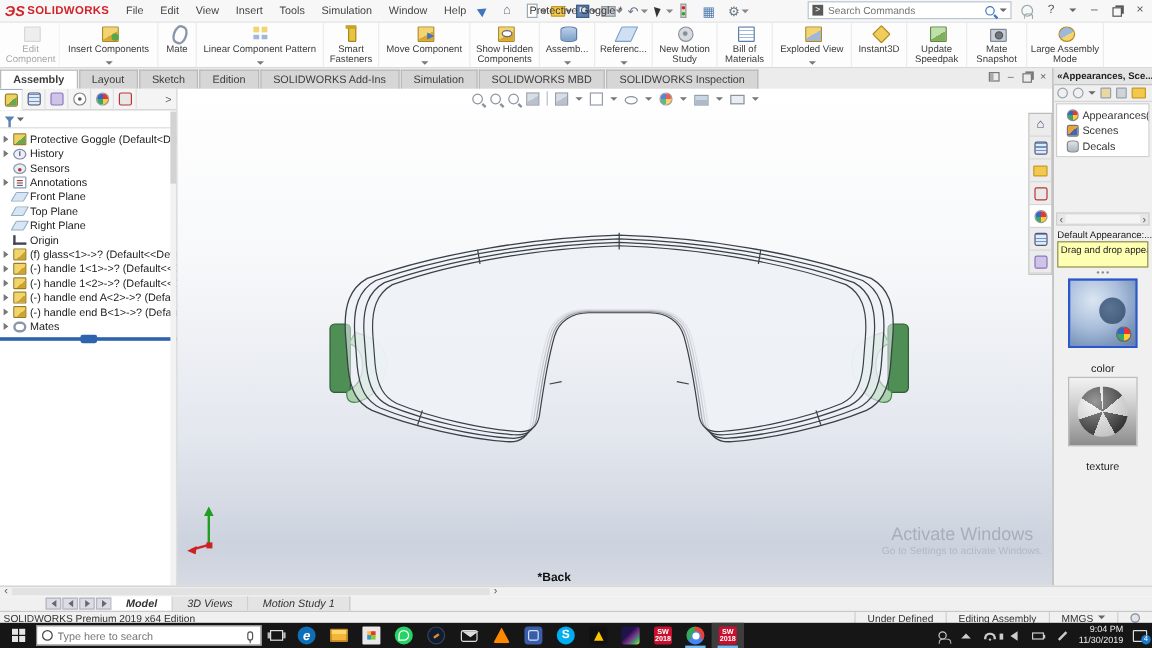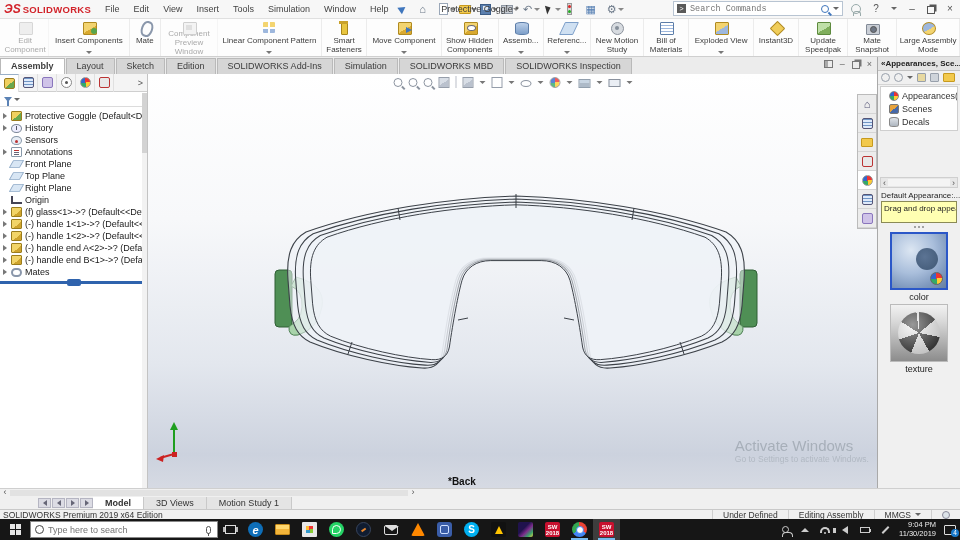--- a/index.html
+++ b/index.html
@@ -24,21 +24,21 @@
   .ic-save::after { content:""; display:block; width:5px; height:4px; background:#dfe8f2; margin:1px auto 0; }
   .ic-print { width:12px; height:9px; background:#c8cdd4; border:1px solid #8e97a3; }
   .ic-cursor { width:0; height:0; border-left:5px solid #333; border-top:3px solid transparent; border-bottom:6px solid transparent; transform:rotate(-15deg); }
   .ic-lights { width:5px; height:12px; background:#d9d9d9; border:1px solid #999; display:flex; flex-direction:column; align-items:center; justify-content:space-around; }
   .ic-lights i { width:3px; height:3px; border-radius:50%; background:#d22; }
   .ic-lights i+i { background:#2a2; }
   .tb-title { position:absolute; left:0; right:0; text-align:center; color:#3a3a3a; pointer-events:none; }
   .tb-right { position:absolute; right:3px; top:1px; display:flex; align-items:center; gap:8px; }
   .searchbox { display:flex; align-items:center; width:170px; height:15px; background:#fff; border:1px solid #b8c4d2; padding:0 3px; gap:4px; }
   .sb-logo { width:9px; height:9px; background:#5a5a5a; color:#fff; font-size:7px; line-height:9px; text-align:center; }
-  .searchbox input { flex:1; border:none; outline:none; font-size:8.5px; color:#888; font-family:Liberation Mono, monospace; background:transparent; }
+  .searchbox input { flex:1; border:none; outline:none; font-size:8.5px; color:#888; font-family:Liberation Sans, sans-serif; background:transparent; }
   .mag { width:8px; height:8px; border:1.5px solid #3f76bd; border-radius:50%; position:relative; }
   .mag::after { content:""; position:absolute; width:4px; height:1.5px; background:#3f76bd; transform:rotate(45deg); left:6px; top:7px; }
   .caret { width:0; height:0; border-top:3px solid #666; border-left:3px solid transparent; border-right:3px solid transparent; }
   .userico { width:10px; height:10px; border-radius:50%; border:1px solid #9aa; position:relative; }
   .userico::after { content:""; position:absolute; left:1px; top:6px; width:6px; height:4px; border-radius:3px 3px 0 0; border:1px solid #9aa; border-bottom:none; }
   .winbtn { color:#555; font-size:10px; width:14px; text-align:center; }
   .restore-box { width:8px; height:8px; border:1px solid #555; box-shadow:2px -2px 0 -0.5px #555; margin-top:2px; }
 
   
   .ribbon { position:absolute; top:19px; left:0; width:960px; height:38px; background:#fdfdfd; border-bottom:1px solid #cfcfcf; display:flex; align-items:stretch; padding-left:2px; }
@@ -131,21 +131,21 @@
   .h-mag { border:1.5px solid #6e7887; border-radius:50%; width:9px; height:9px; }
   .h-mag::after { content:""; position:absolute; width:4px; height:1.5px; background:#6e7887; transform:rotate(45deg); left:7px; top:8px; }
   .h-cube { background:linear-gradient(150deg,#cfd6e0 50%,#aab3c2 50%); border:1px solid #7c8696; width:11px; height:11px; }
   .h-eye { border:1px solid #6e7887; border-radius:50%; width:11px; height:7px; margin-top:3px; }
   .h-ball { background:conic-gradient(#e33 0 25%,#fc3 0 50%,#3a6 0 75%,#36c 0); border-radius:50%; width:11px; height:11px; border:1px solid #888; }
   .h-scene { background:linear-gradient(#bcd 50%,#9ab 50%); border:1px solid #789; width:12px; height:9px; margin-top:2px; }
   .h-mon { border:1px solid #6e7887; width:12px; height:8px; margin-top:2px; background:#e6ebf2; }
   .hud .caret { border-top-color:#777; }
   .hud .hsep { width:1px; height:12px; background:#b9bec7; }
   .backlabel { position:absolute; left:300px; bottom:1px; font-weight:bold; color:#111; font-size:10px; }
-  .watermark { position:absolute; right:8px; bottom:24px; text-align:left; color:#9aa3ad; opacity:.75; }
+  .watermark { position:absolute; right:8px; bottom:24px; text-align:center; color:#9aa3ad; opacity:.75; }
   .watermark .w1 { font-size:15px; }
   .watermark .w2 { font-size:8.5px; color:#a8b0ba; }
 
   
   .tstrip { position:absolute; top:94px; left:857px; width:20px; background:#f0f0f0; border:1px solid #bbb; }
   .tsbtn { width:18px; height:19px; display:flex; align-items:center; justify-content:center; border-bottom:1px solid #d5d5d5; background:#ececec; }
   .tsbtn.active { background:#fff; }
   .ts-home { color:#4a7; font-size:11px; color:#557; }
   .rpanel { position:absolute; top:57px; left:877px; width:83px; height:431px; background:#f0f0f0; border-left:1px solid #a9a9a9; }
   .rp-head { height:14px; background:#e4e4e4; border-bottom:1px solid #c2c2c2; display:flex; align-items:center; padding:0 3px; font-size:8px; font-weight:bold; color:#222; white-space:nowrap; overflow:hidden; }
@@ -166,27 +166,27 @@
   .rp-split { display:flex; justify-content:center; gap:2px; padding:3px 0 2px; }
   .rp-split i { width:2px; height:2px; background:#888; border-radius:50%; }
   .thumb { width:62px; margin:2px auto 0; text-align:center; }
   .thumb .timg { width:58px; height:58px; margin:0 auto; position:relative; }
   .timg.color { border:2px solid #2b57c8; background:radial-gradient(circle at 35% 30%, #dce6f2 0%, #a9bedb 45%, #7e98bd 75%, #67809f 100%); }
   .timg.color::before { content:""; position:absolute; right:8px; top:14px; width:22px; height:22px; border-radius:50%; background:radial-gradient(circle at 40% 40%, #5c7494 0%, #48607e 70%); }
   .timg.color::after { content:""; position:absolute; right:3px; bottom:3px; width:11px; height:11px; border-radius:50%; background:conic-gradient(#e33 0 25%,#fc3 0 50%,#3a6 0 75%,#36c 0); border:1px solid #666; }
   .timg.texture { background:linear-gradient(#f2f2f2 0%, #d8d8d8 30%, #8c8c8c 100%); border:1px solid #bbb; }
   .timg.texture::before { content:""; position:absolute; left:7px; top:7px; width:42px; height:42px; border-radius:50%;
       background:radial-gradient(circle at 35% 30%, rgba(255,255,255,.55), rgba(0,0,0,.25)), repeating-conic-gradient(#1c1c1c 0 14%, #efefef 0 28%); }
-  .thumb .tlab { font-size:9px; color:#222; margin-top:2px; }
+  .thumb .tlab { font-size:9px; color:#222; margin-top:12px; }
 
   
   .hscrollrow { position:absolute; top:488px; left:0; width:960px; height:9px; background:#f0f0f0; border-top:1px solid #cfcfcf; }
   .hscrollrow .arr { position:absolute; top:-1px; width:10px; text-align:center; color:#555; font-size:9px; line-height:9px; }
   .hscrollrow .track { position:absolute; left:10px; top:1px; width:398px; height:6px; background:#e2e2e2; }
-  .modeltabs { position:absolute; top:497px; left:0; width:960px; height:12px; background:#f0f0f0; display:flex; align-items:center; }
+  .modeltabs { position:absolute; top:497px; left:0; width:960px; height:12px; background:#f0f0f0; display:flex; align-items:center;font-style:italic; }
   .navbtns { display:flex; margin-left:38px; gap:1px; }
   .navbtns i { width:13px; height:10px; background:#dcdce4; border:1px solid #b5b5c2; display:flex; align-items:center; justify-content:center; }
   .navbtns i::after { content:""; width:0; height:0; border-right:4px solid #667; border-top:3px solid transparent; border-bottom:3px solid transparent; }
   .navbtns i.r::after { border-right:none; border-left:4px solid #667; }
   .mtab { padding:0 12px; height:12px; line-height:12px; color:#333; border-right:1px solid #c9c9c9; background:#e4e4e4; }
   .mtab.active { background:#fff; font-weight:bold; }
   .statusbar { position:absolute; top:509px; left:0; width:960px; height:10px; background:#f0f0f0; border-top:1px solid #c9c9c9; display:flex; align-items:center; font-size:8.5px; color:#333; }
   .sb-left { margin-left:3px; }
   .sb-right { margin-left:auto; display:flex; align-items:center; height:100%; }
   .sb-cell { padding:0 10px; border-left:1px solid #cfcfcf; height:100%; display:flex; align-items:center; gap:4px; }
@@ -321,24 +321,20 @@
     </div>
     <div class="rbtn" style="width:82px">
       <div class="ric ri-insert"></div>
       <span class="rlabel">Insert Components</span>
         <i class="dd"></i>
     </div>
     <div class="rbtn" style="width:32px">
       <div class="ric ri-mate"></div>
       <span class="rlabel">Mate</span>
     </div>
-    <div class="rbtn disabled" style="width:58px">
-      <div class="ric ri-preview"></div>
-      <span class="rlabel">Component Preview Window</span>
-    </div>
     <div class="rbtn" style="width:106px">
       <div class="ric ri-linpat"></div>
       <span class="rlabel">Linear Component Pattern</span>
         <i class="dd"></i>
     </div>
     <div class="rbtn" style="width:46px">
       <div class="ric ri-fast"></div>
       <span class="rlabel">Smart Fasteners</span>
     </div>
     <div class="rbtn" style="width:76px">

